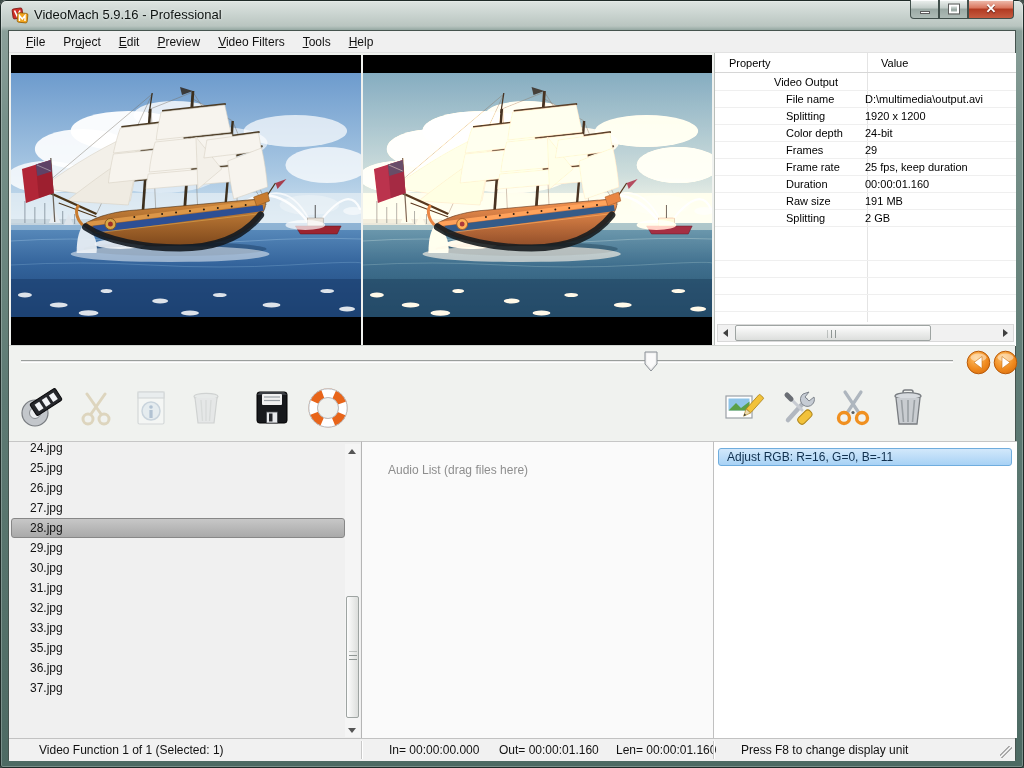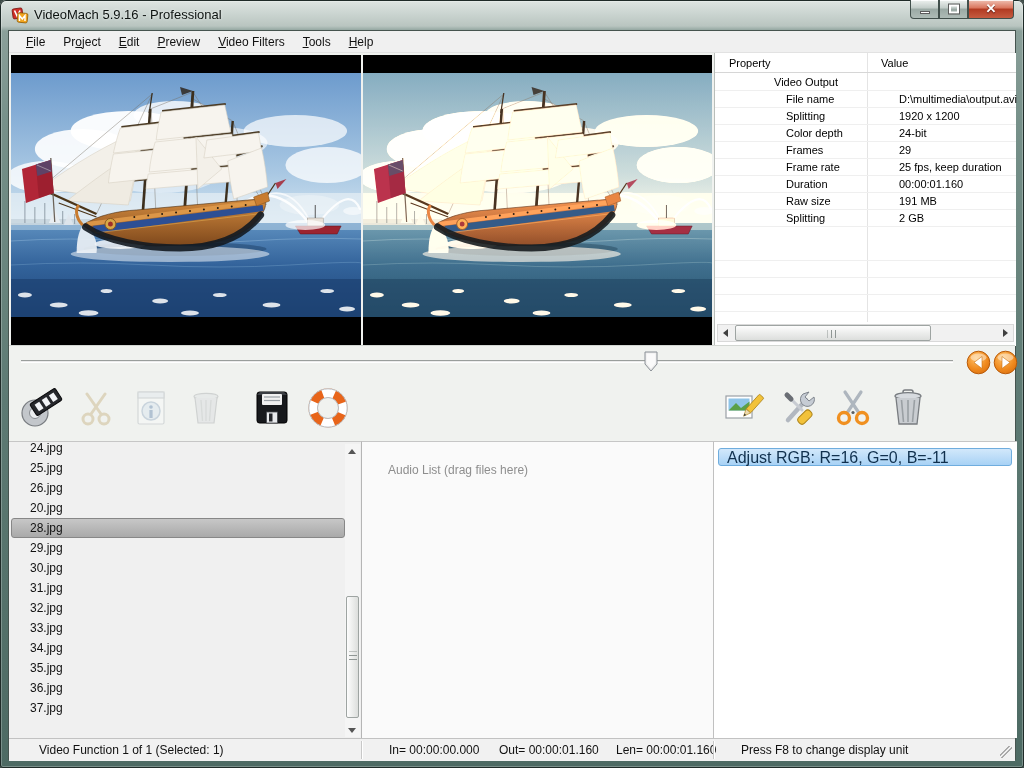--- a/index.html
+++ b/index.html
@@ -39,21 +39,21 @@
   .props{position:absolute;left:705px;top:22px;width:302px;height:293px;background:#fff;border-left:1px solid #b9beba;font-size:11px;color:#000;}
   .prop-col-div{position:absolute;left:152px;top:0;width:1px;height:269px;background:#e4e4e4;}
   .prop-head{position:absolute;left:0;top:0;width:100%;height:20px;border-bottom:1px solid #d6d6d6;text-decoration:underline;}
   .prop-head .h1{position:absolute;left:14px;top:4px;}
   .prop-head .h2{position:absolute;left:166px;top:4px;}
   #prop-rows{position:absolute;left:0;top:21px;width:100%;}
   .prop-row{position:relative;height:17px;border-bottom:1px solid #efefef;}
   .prop-row .pname{position:absolute;top:2px;margin-left:44px;}
   .prop-row.ind1 .pname{left:15px;}
   .prop-row.ind2 .pname{left:27px;}
-  .prop-row .pval{position:absolute;left:184px;top:2px;white-space:nowrap;}
+  .prop-row .pval{position:absolute;left:150px;top:2px;white-space:nowrap;}
   .prop-empty{position:absolute;left:0;top:191px;width:100%;height:78px;
     background:repeating-linear-gradient(180deg,transparent 0 16px,#efefef 16px 17px);}
   .hscroll{position:absolute;left:2px;top:271px;width:297px;height:18px;background:#f1f1f1;border:1px solid #d9d9d9;}
   .hs-arrow{position:absolute;top:0;width:16px;height:16px;}
   .hs-arrow.l{left:0;} .hs-arrow.r{right:0;}
   .tri-l{position:absolute;left:5px;top:4px;width:0;height:0;border-top:4px solid transparent;border-bottom:4px solid transparent;border-right:5px solid #404040;}
   .tri-r{position:absolute;left:6px;top:4px;width:0;height:0;border-top:4px solid transparent;border-bottom:4px solid transparent;border-left:5px solid #404040;}
   .hs-thumb{position:absolute;left:17px;top:0;width:196px;height:16px;border:1px solid #9ea4a2;border-radius:2px;
     background:linear-gradient(180deg,#fdfdfd,#dcdedc);}
   .hs-grip{position:absolute;left:50%;top:4px;transform:translateX(-50%);width:11px;height:8px;
@@ -77,21 +77,21 @@
   .vs-arrow.up{top:0;} .vs-arrow.dn{bottom:0;}
   .tri-u{position:absolute;left:3px;top:5px;width:0;height:0;border-left:4px solid transparent;border-right:4px solid transparent;border-bottom:5px solid #555;}
   .tri-d{position:absolute;left:3px;top:5px;width:0;height:0;border-left:4px solid transparent;border-right:4px solid transparent;border-top:5px solid #555;}
   .vs-thumb{position:absolute;left:1px;top:152px;width:13px;height:122px;border:1px solid #9ea4a2;border-radius:2px;
     background:linear-gradient(90deg,#fdfdfd,#dcdedc);}
   .vs-grip{position:absolute;left:50%;top:50%;transform:translate(-50%,-50%);width:8px;height:11px;
     background:repeating-linear-gradient(180deg,#8f9694 0 1px,transparent 1px 4px);}
   .audiopanel{position:absolute;left:352px;top:410px;width:352px;height:297px;background:#fafafa;border-top:1px solid #c6c6c6;border-left:1px solid #b5b5b5;}
   .audio-hint{position:absolute;left:26px;top:21px;font-size:12px;color:#8e8e8e;}
   .funcpanel{position:absolute;left:704px;top:410px;width:304px;height:297px;background:#fff;border-top:1px solid #c6c6c6;border-left:1px solid #c0c0c0;}
-  .func-item{position:absolute;left:4px;top:6px;width:294px;height:18px;line-height:17px;font-size:16px;color:#10304e;padding-left:8px;
+  .func-item{position:absolute;left:4px;top:6px;width:294px;height:18px;line-height:17px;font-size:12px;color:#10304e;padding-left:8px;
     background:linear-gradient(180deg,#d2e8fb,#a8d2f5);border:1px solid #6fadde;border-radius:3px;}
   
   .statusbar{position:absolute;left:0;top:707px;width:100%;height:23px;background:#f1f1f1;border-top:1px solid #c2c2c2;font-size:12px;color:#111;}
   .statusbar .sdiv{position:absolute;top:2px;bottom:2px;width:1px;background:#c8c8c8;box-shadow:1px 0 0 #fff;}
   .sdiv.d1{left:352px;} .sdiv.d2{left:704px;}
   .st{position:absolute;top:4px;white-space:nowrap;margin-left:20px;}
   .st.s-left{left:10px;} .st.s-in{left:360px;} .st.s-out{left:470px;} .st.s-len{left:587px;} .st.s-hint{left:712px;}
   .grip{position:absolute;right:3px;bottom:3px;width:12px;height:12px;
     background:
      linear-gradient(135deg,transparent 0 6px,#aaa 6px 7.5px,transparent 7.5px) ,
@@ -496,28 +496,27 @@
           </g>
         </svg>
       </div>
     </div>
 
     <div class="filepanel">
       <div id="file-items">
           <div class="file-item">24.jpg</div>
           <div class="file-item">25.jpg</div>
           <div class="file-item">26.jpg</div>
-          <div class="file-item">20.jpg</div>
+          <div class="file-item">27.jpg</div>
           <div class="file-item selected">28.jpg</div>
           <div class="file-item">29.jpg</div>
           <div class="file-item">30.jpg</div>
           <div class="file-item">31.jpg</div>
           <div class="file-item">32.jpg</div>
           <div class="file-item">33.jpg</div>
-          <div class="file-item">34.jpg</div>
           <div class="file-item">35.jpg</div>
           <div class="file-item">36.jpg</div>
           <div class="file-item">37.jpg</div>
         </div>
       <div class="vscroll">
         <div class="vs-arrow up">
             <span class="tri-u"></span>
           </div>
         <div class="vs-thumb">
             <span class="vs-grip"></span>

